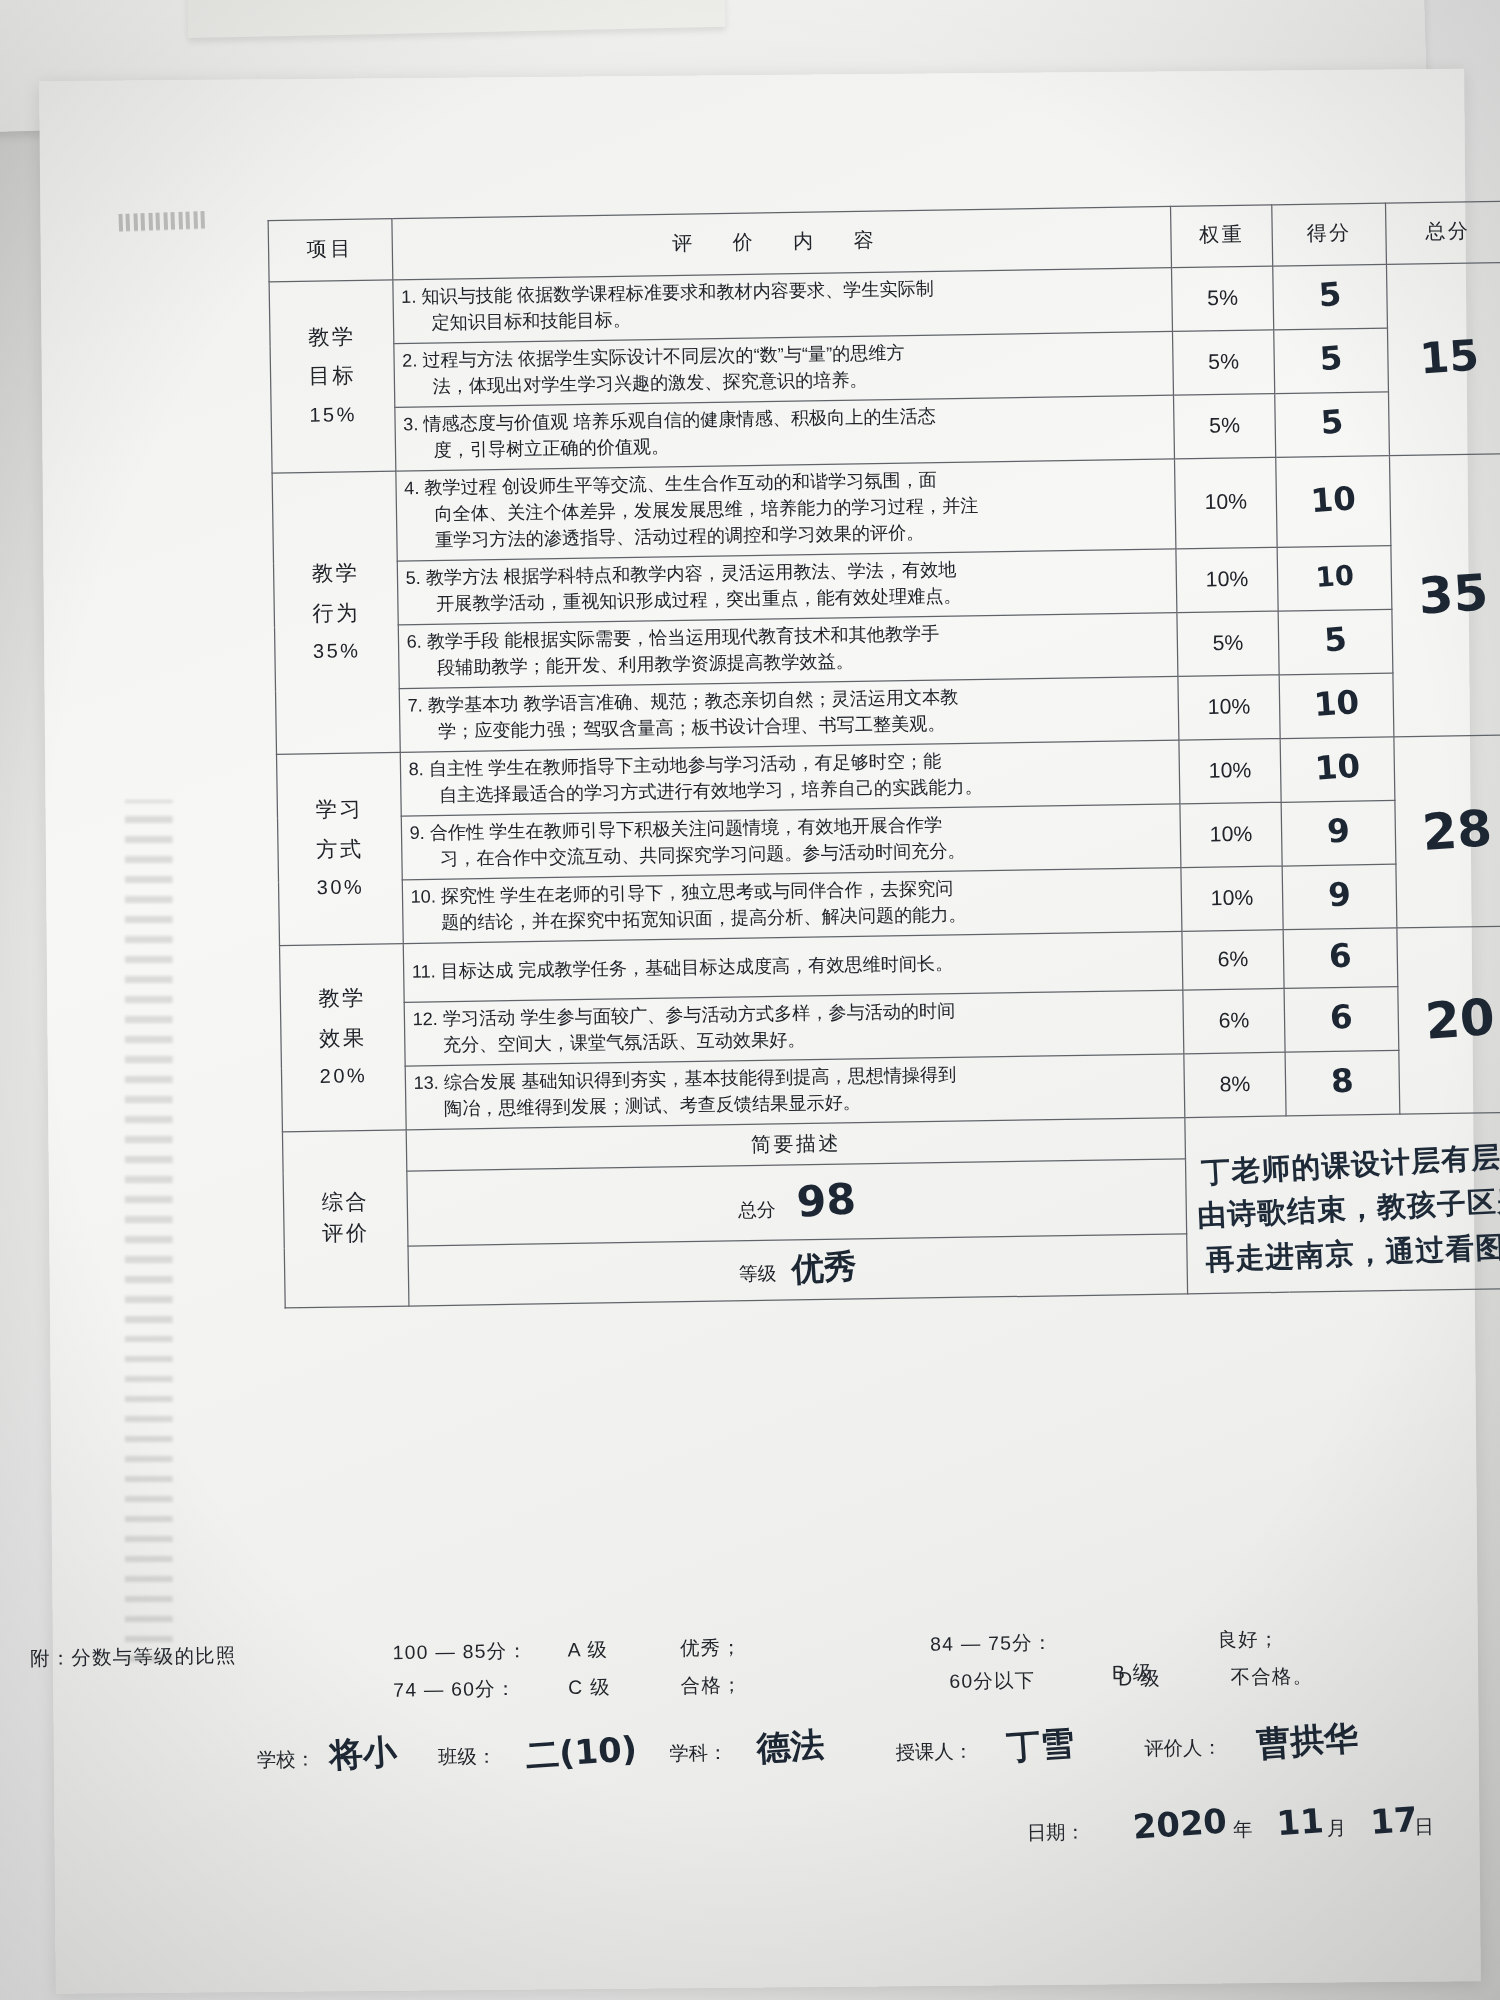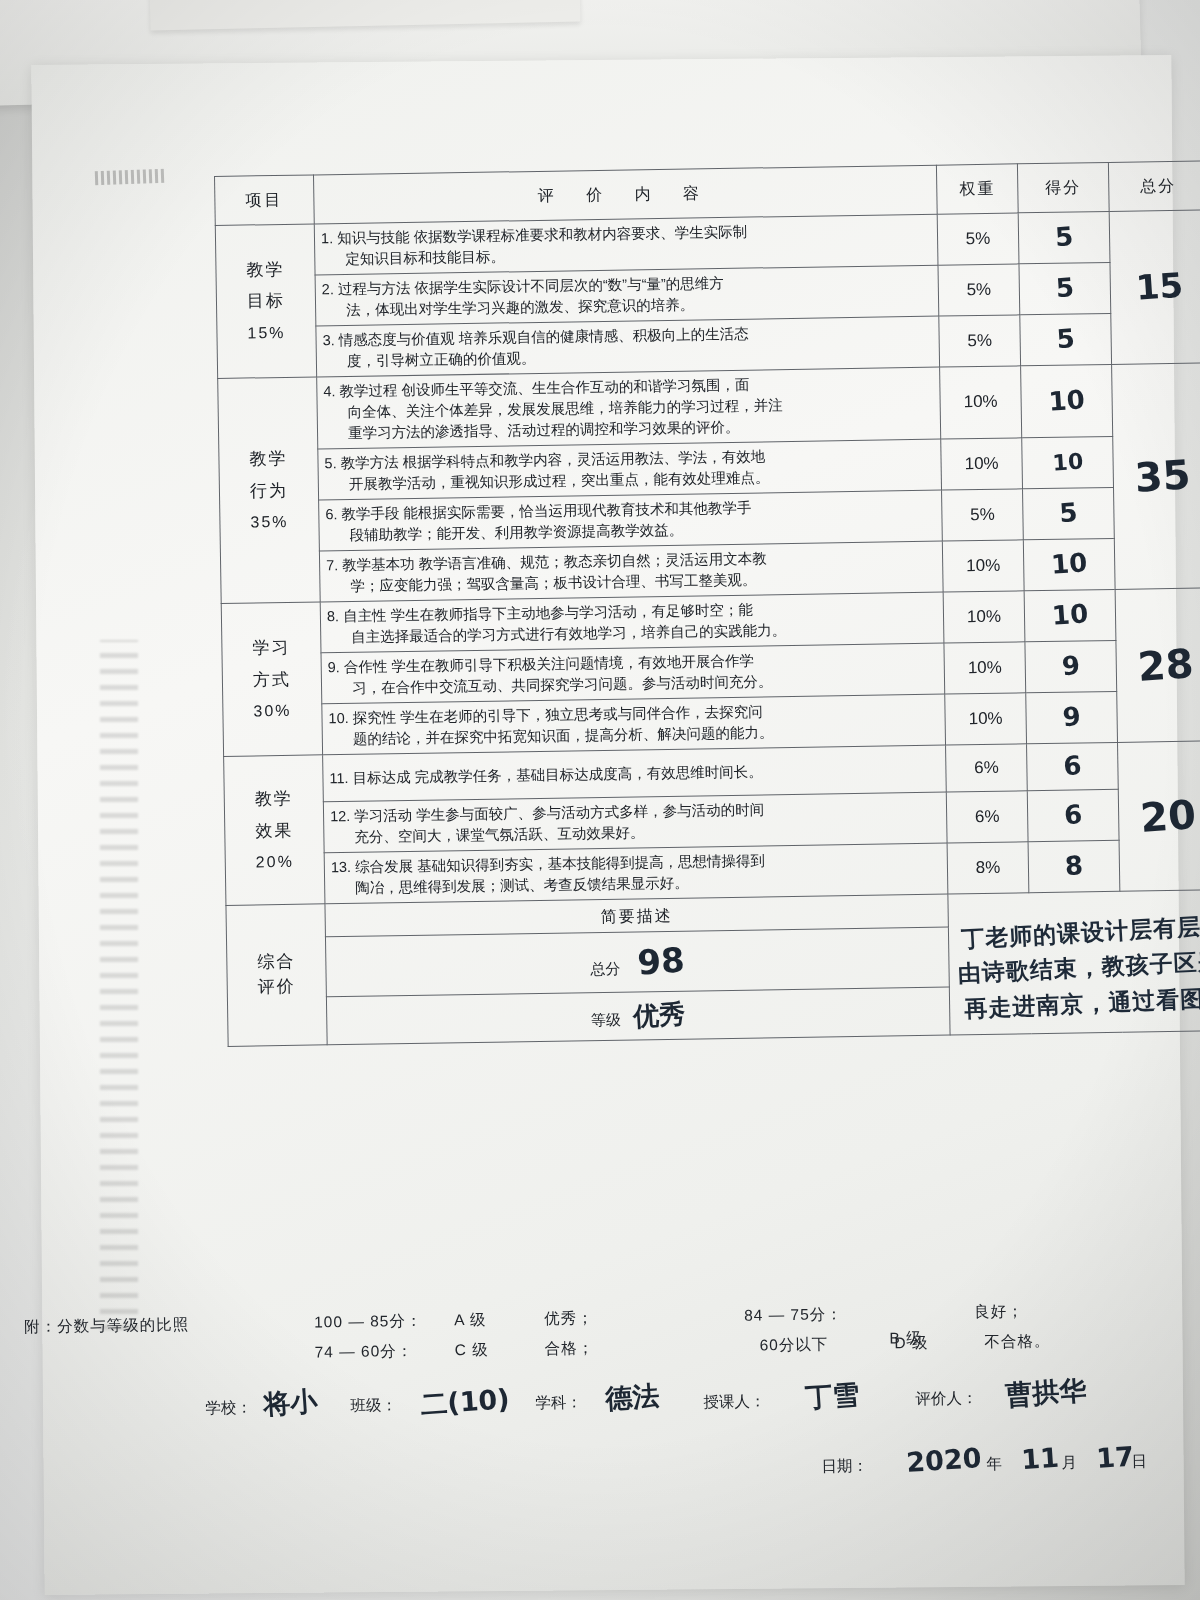--- a/index.html
+++ b/index.html
@@ -440,21 +440,21 @@
     <span style="left:770px;">不合格。</span>
   </div>
 
   <div class="meta">
     <span style="left:-10px;  top:10px;">学校：</span>
     <span style="left:48px;   top:-2px;" class="fld-hand">将小</span>
     <span style="left:135px;  top:10px;">班级：</span>
     <span style="left:205px;  top:0px;" class="fld-hand">二(10)</span>
     <span style="left:320px;  top:10px;">学科：</span>
     <span style="left:390px;  top:-2px;" class="fld-hand">德法</span>
-    <span style="left:488px;  top:12px;text-align:center;">授课人：</span>
+    <span style="left:501px;  top:12px;text-align:center;">授课人：</span>
     <span style="left:590px;  top:0px;" class="fld-hand">丁雪</span>
     <span style="left:700px;  top:12px;">评价人：</span>
     <span style="left:790px;  top:0px;" class="fld-hand">曹拱华</span>
   </div>
 
   <div class="date-row">
     <span style="left:605px; top:8px;">日期：</span>
     <span style="left:690px; top:-2px;" class="fld-hand">2020</span>
     <span style="left:770px; top:8px;">年</span>
     <span style="left:805px; top:-2px;" class="fld-hand">11</span>

